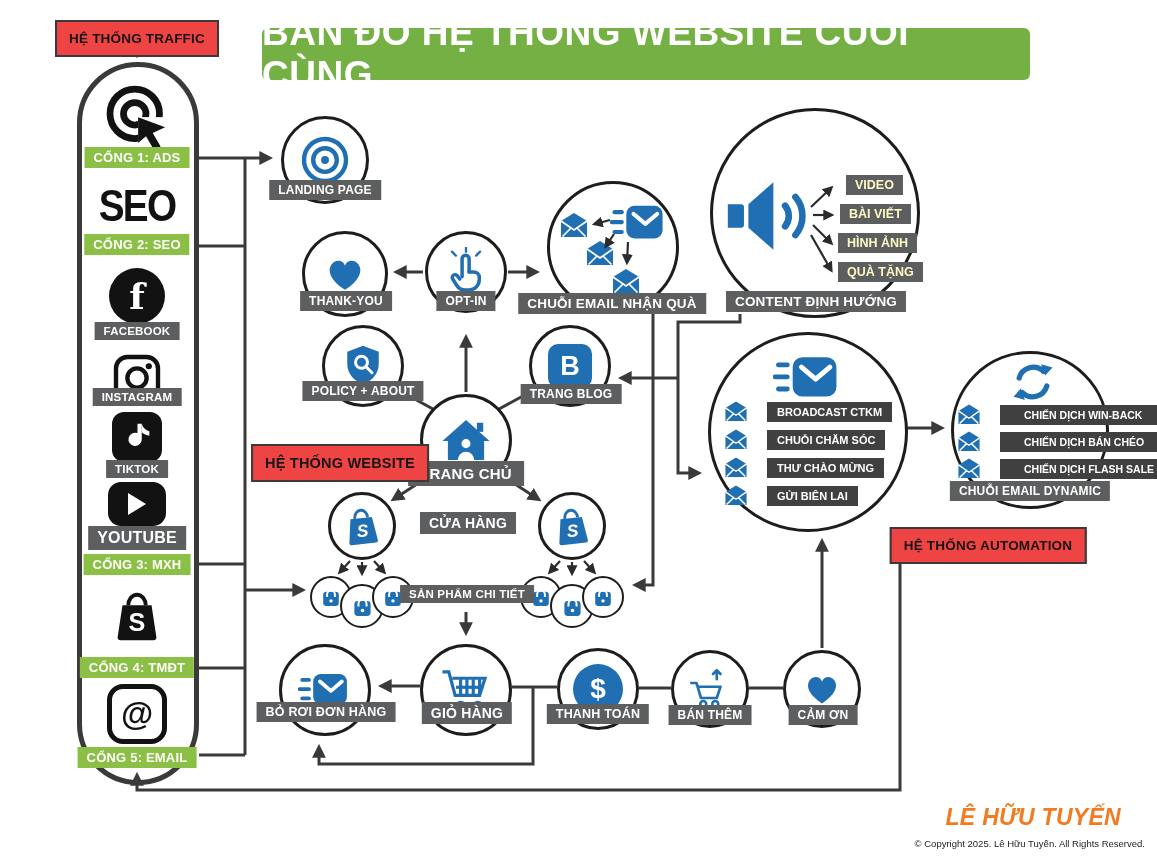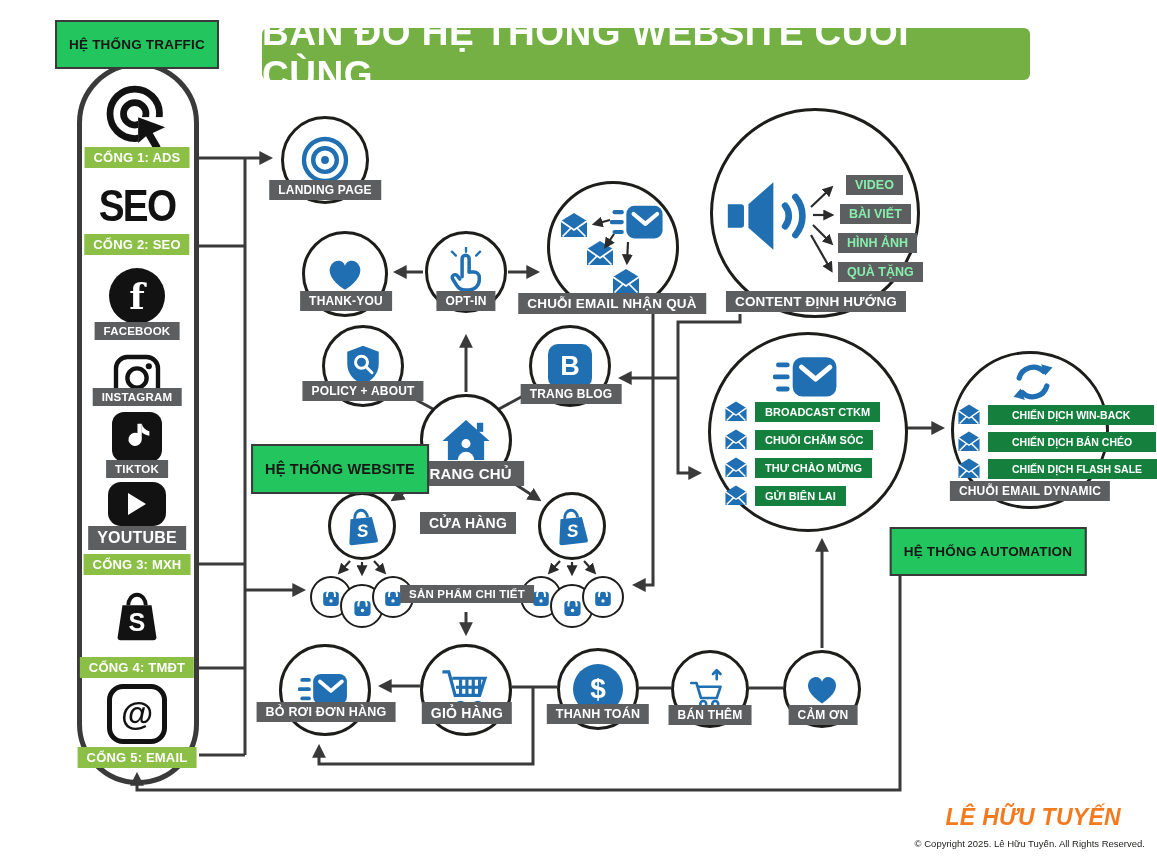--- a/index.html
+++ b/index.html
@@ -8,44 +8,44 @@
   .wires{position:absolute;left:0;top:0;z-index:1}
   .capsule{position:absolute;left:77px;top:62px;width:122px;height:723px;border:5px solid #3a3a3a;
            border-radius:64px;background:#fff;box-sizing:border-box;z-index:0}
   .node{position:absolute;background:#fff;border:3px solid #1d1d1b;border-radius:50%;z-index:2;
         display:flex;align-items:center;justify-content:center;box-sizing:border-box}
   .node.thin{border-width:2.5px}
   .lbl{position:absolute;z-index:3;background:#5d5e60;color:#fff;font-weight:bold;font-size:12px;
        display:inline-flex;align-items:center;justify-content:center;white-space:nowrap;
        padding:3px 9px;transform:translateX(-50%);letter-spacing:.2px}
   .lbl.green{background:#8bbf45}
-  .lbl.yellow{background:#22c55e;color:#161616;border:2px solid #3a3a3a;font-size:13.5px;padding:15px 12px}
+  .lbl.yellow{background:#ef4444;color:#161616;border:2px solid #3a3a3a;font-size:13.5px;padding:9px 12px}
   .lbl.big{font-size:13.5px}
   .lbl.home{font-size:15px;padding:4px 12px}
   .title{position:absolute;left:262px;top:28px;width:768px;height:52px;background:#74b044;color:#fff;
          font-weight:bold;font-size:37px;letter-spacing:.5px;display:flex;align-items:center;
          justify-content:center;border-radius:6px;z-index:3}
   .sideicon{position:absolute;z-index:2;display:flex;align-items:center;justify-content:center}
   .seo-text{font-weight:900;font-size:44px;color:#121212;transform:scaleX(.88);letter-spacing:-2px}
   .fb-circle{width:56px;height:56px;border-radius:50%;background:#121212;color:#fff;display:flex;
              align-items:center;justify-content:center;font-weight:bold;font-size:36px;font-family:"DejaVu Serif",serif}
   .tt-square{width:50px;height:50px;border-radius:12px;background:#121212;display:flex;align-items:center;justify-content:center}
   .yt-rect{width:58px;height:44px;border-radius:13px;background:#121212;display:flex;align-items:center;justify-content:center}
   .yt-play{width:0;height:0;border-top:11px solid transparent;border-bottom:11px solid transparent;border-left:18px solid #fff}
   .at-square{width:60px;height:60px;border:5px solid #121212;border-radius:16px;box-sizing:border-box;
              display:flex;align-items:center;justify-content:center;font-weight:bold;font-size:33px;color:#121212}
   .blogger{width:44px;height:44px;border-radius:10px;background:#1f6fb2;color:#fff;display:flex;
            align-items:center;justify-content:center;font-weight:bold;font-size:27px}
   .dollar{width:50px;height:50px;border-radius:50%;background:#1f6fb2;color:#fff;display:flex;
           align-items:center;justify-content:center;font-weight:bold;font-size:28px}
   .camp-row{position:absolute;display:flex;align-items:center;z-index:2}
-  .rowlbl{background:#15803d;color:#fff;font-weight:bold;display:inline-flex;align-items:center;
-          justify-content:center;white-space:nowrap;padding:4px 10px;font-size:11px;margin-left:6px}
+  .rowlbl{background:#404040;color:#fff;font-weight:bold;display:inline-flex;align-items:center;
+          justify-content:center;white-space:nowrap;padding:4px 10px;font-size:11px;margin-left:18px}
   .rowlbl.small{font-size:10.5px;padding:4px 24px}
-  .initem{position:absolute;background:#5d5e60;color:#86efac;font-weight:bold;font-size:12.5px;
+  .initem{position:absolute;background:#5d5e60;color:#fef9c3;font-weight:bold;font-size:12.5px;
           padding:3px 9px;white-space:nowrap;z-index:2}
   .brand{position:absolute;z-index:3;color:#f47a1f;font-weight:bold;font-style:italic;font-size:23px;
          right:36px;top:804px;letter-spacing:.3px}
   .copyright{position:absolute;z-index:3;color:#1d1d1b;font-size:9.5px;right:12px;top:838px}
 </style>
 </head>
 <body>
 
 <svg width="0" height="0" style="position:absolute" aria-hidden="true">
   <defs>

